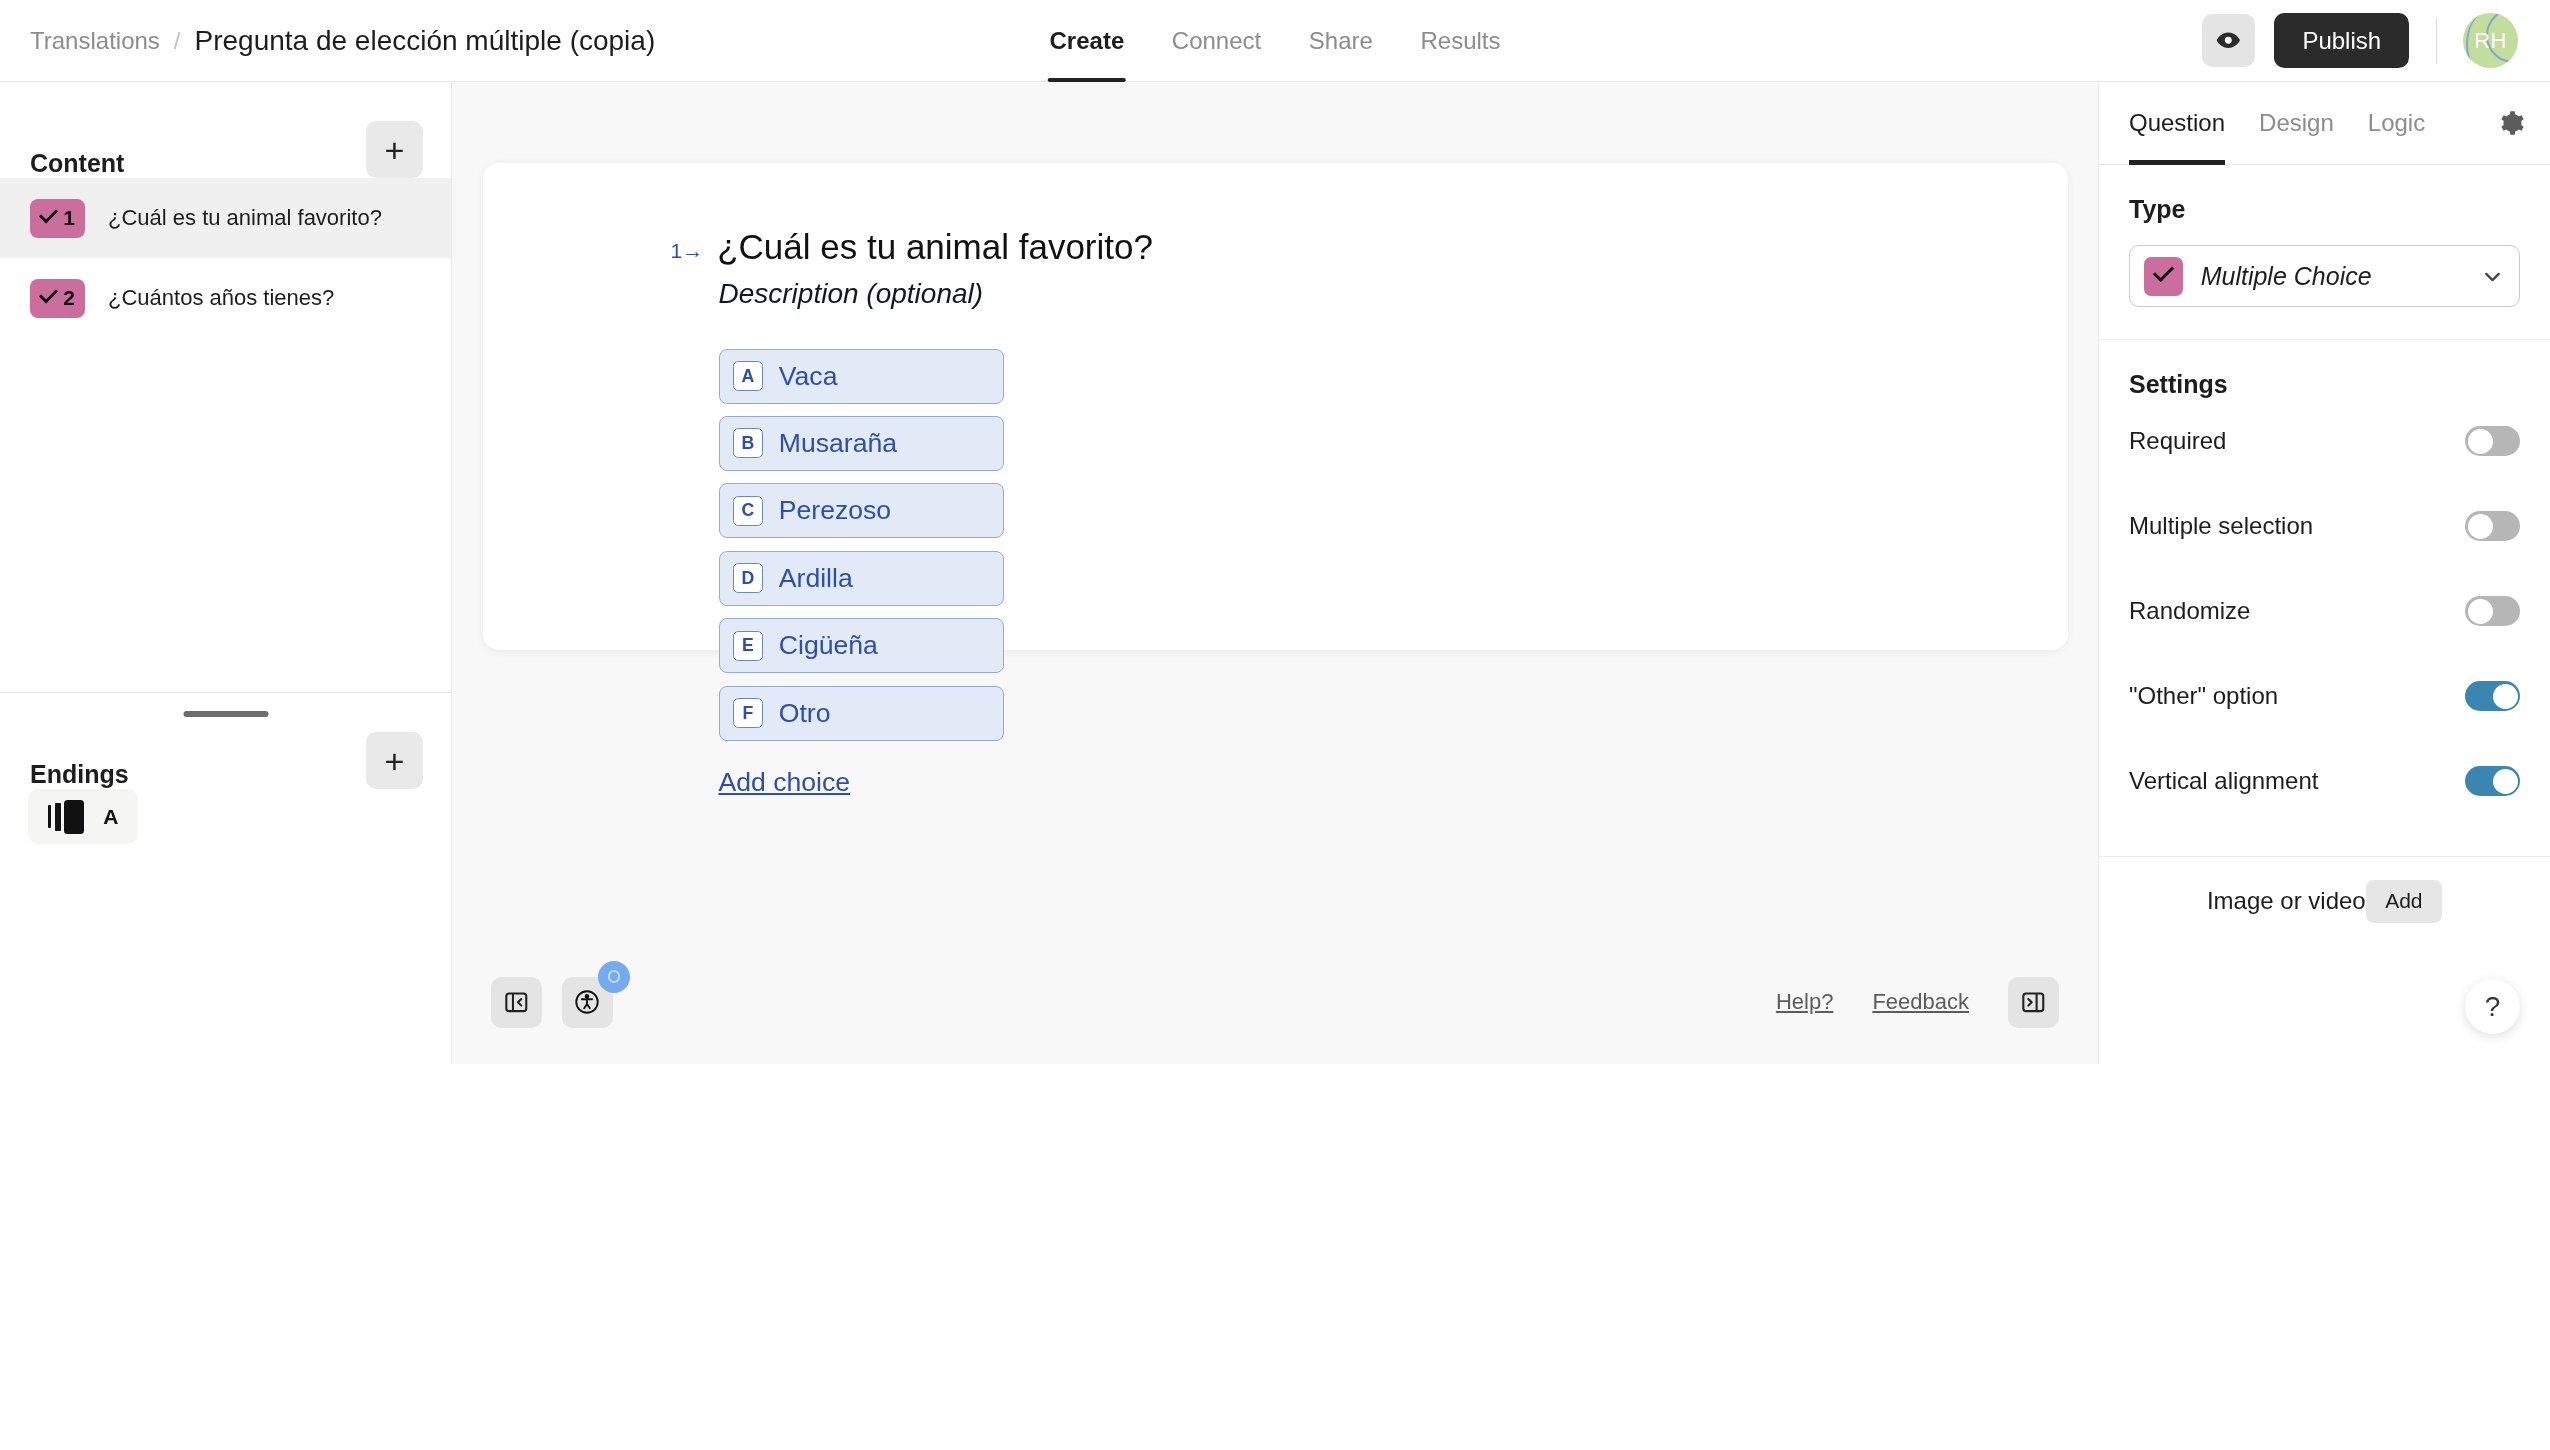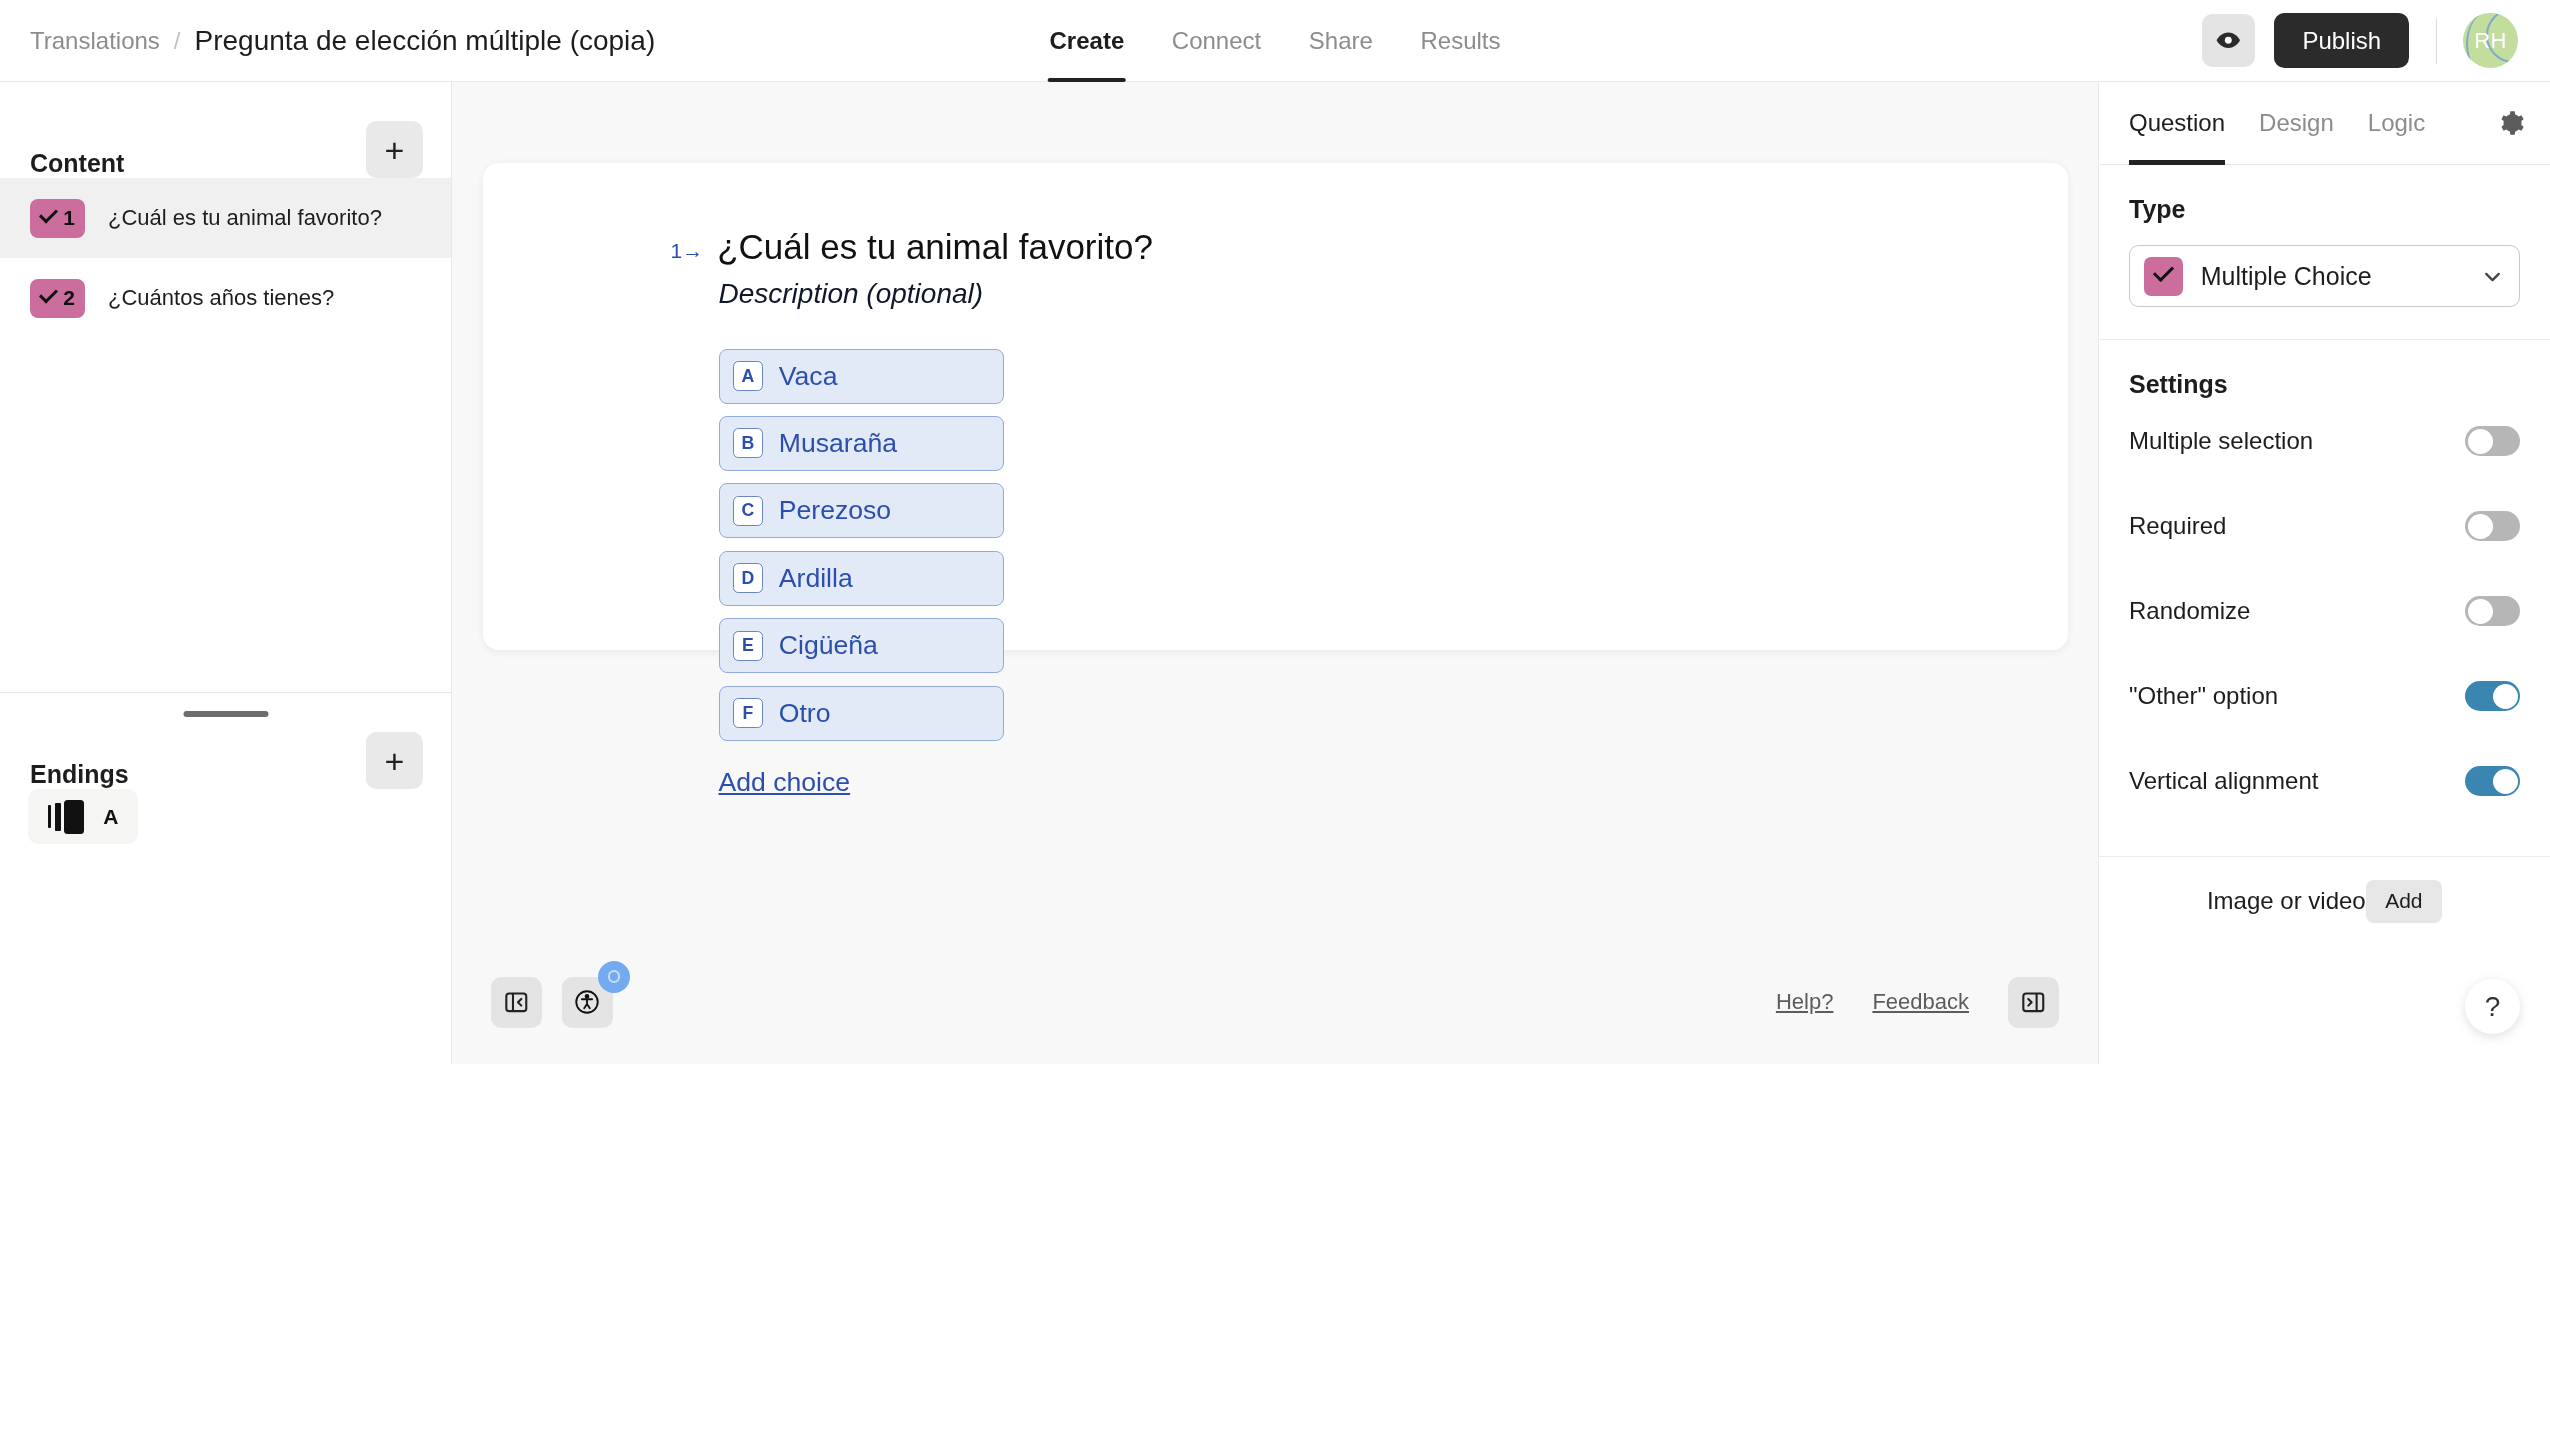--- a/index.html
+++ b/index.html
@@ -213,21 +213,21 @@
   .type-icon {
     width: 39px; height: 39px; border-radius: 7px; background: #cb6e9e;
     display: flex; align-items: center; justify-content: center;
   }
   .type-icon .tick { width: 19.5px; height: 10.6px; position: relative; }
   .type-icon .tick::after {
     content: ""; position: absolute; left: 0; top: -4.4px;
     width: 16px; height: 8px; border-left: 3.5px solid #111; border-bottom: 3.5px solid #111;
     transform: rotate(-45deg);
   }
-  .type-text { font-size: 25px; color: #1d1d1d; flex: 1; }
+  .type-text { font-size: 25px; color: #1d1d1d; flex: 1; font-style: italic; }
   .rp-divider { height: 0.9px; background: #ececec; margin: 32px 0 0 0; }
   .settings-head { padding: 30px 30px 0 30px; }
   .setting-row {
     display: flex; align-items: center; justify-content: space-between;
     padding: 0 30px; height: 85px;
   }
   .setting-name { font-size: 24px; color: #1d1d1d; }
   .toggle {
     width: 55px; height: 30px; border-radius: 15px; background: #b6b6b6;
     position: relative; border: none; flex: 0 0 55px;
@@ -435,27 +435,27 @@
         </div>
       </div>
 
       <div class="rp-divider"></div>
 
       <div class="settings-head">
         <div class="rp-label">Settings</div>
       </div>
 
       <div class="setting-row">
-        <span class="setting-name">Multiple selection</span>
+        <span class="setting-name">Required</span>
         <button class="toggle">
             <span class="knob"></span>
           </button>
       </div>
       <div class="setting-row">
-        <span class="setting-name">Required</span>
+        <span class="setting-name">Multiple selection</span>
         <button class="toggle">
             <span class="knob"></span>
           </button>
       </div>
       <div class="setting-row">
         <span class="setting-name">Randomize</span>
         <button class="toggle">
             <span class="knob"></span>
           </button>
       </div>

